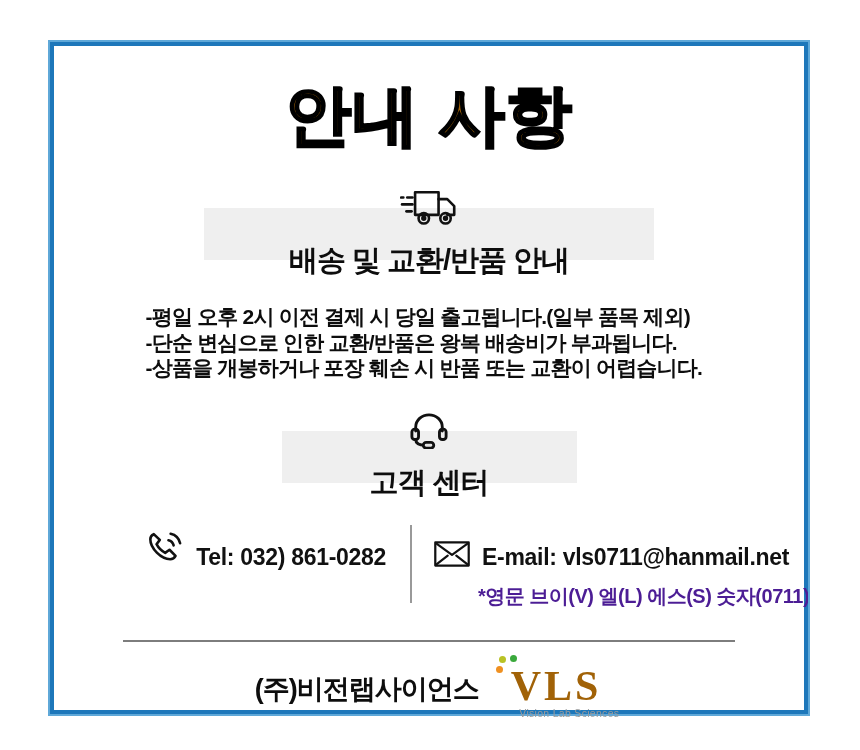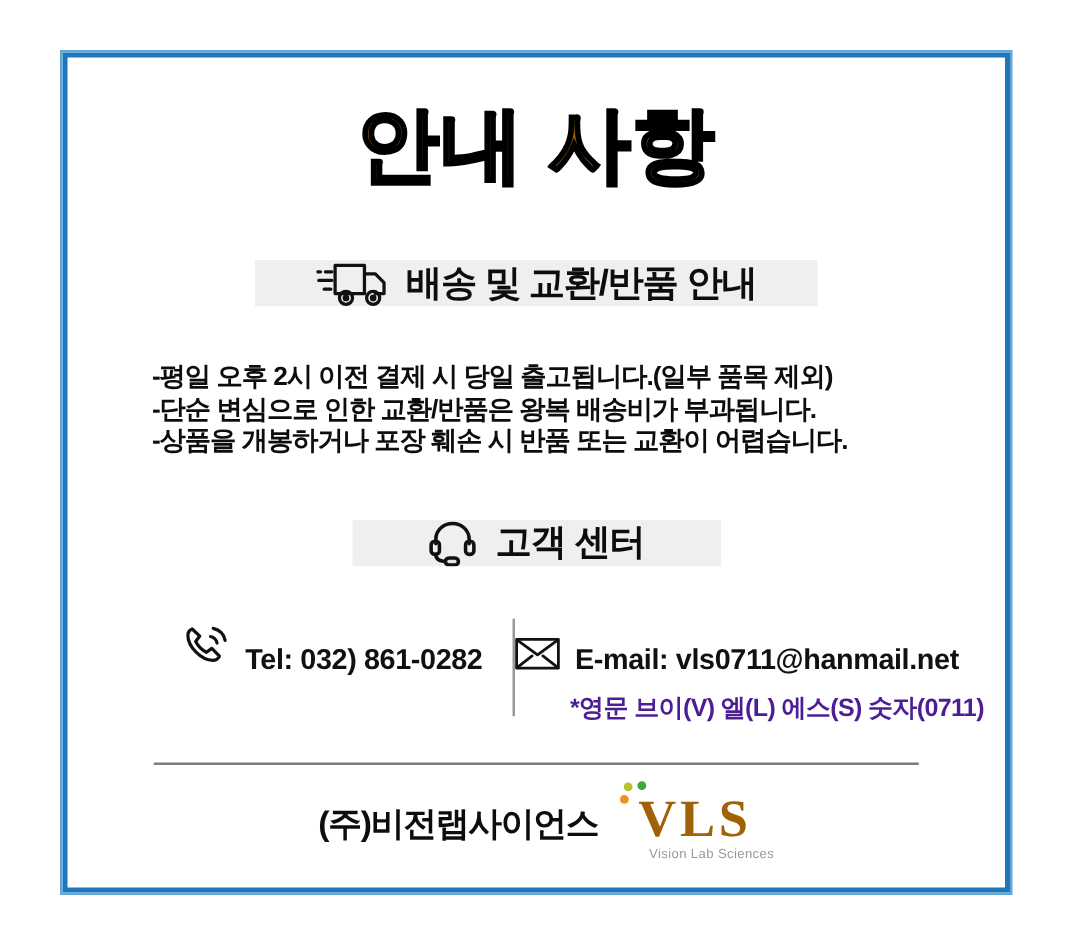--- a/index.html
+++ b/index.html
@@ -26,42 +26,44 @@
     -webkit-text-stroke: 2.5px #000;
   }
 
   .section-header {
     margin: 0 auto;
     background: #efefef;
     display: flex;
     align-items: center;
     justify-content: center;
     gap: 14px;
-    height: 37px;
+    height: 52px;
     font-weight: 800;
     font-size: 29px;
     letter-spacing: -1px;
     color: #0d0d0d;
+    flex-direction: column;
   }
   .section-header .icon { display: flex; align-items: center; }
   .shipping-header { margin-top: 58px; width: 450px; }
   .cs-header { margin-top: 50px; width: 295px; }
 
   .notice-list {
     width: 615px;
     margin: 44px auto 0;
     list-style: none;
   }
   .notice-list li {
     font-size: 21px;
     line-height: 25.5px;
     font-weight: 700;
     letter-spacing: -0.8px;
     white-space: nowrap;
     color: #0d0d0d;
+    margin-left: 24px;
   }
 
   .contact-row {
     margin: 42px auto 0;
     width: 640px;
     display: flex;
     align-items: flex-start;
     justify-content: center;
   }
   .contact-cell { display: flex; align-items: flex-end; gap: 12px; height: 46px; }
@@ -70,21 +72,21 @@
     font-weight: 700;
     letter-spacing: -0.3px;
     white-space: nowrap;
   }
   .cell-left { width: 300px; justify-content: flex-end; padding-right: 24px; }
   .v-divider {
     width: 2px; height: 78px;
     background: #999;
     flex: 0 0 2px;
   }
-  .cell-right-wrap { width: 336px; }
+  .cell-right-wrap { width: 336px; padding-left: 22px; }
   .cell-right { justify-content: flex-start; }
   .email-note {
     margin-top: 12px;
     padding-left: 44px;
     font-size: 20px;
     font-weight: 600;
     letter-spacing: -0.5px;
     white-space: nowrap;
     color: #4c1d95;
   }

